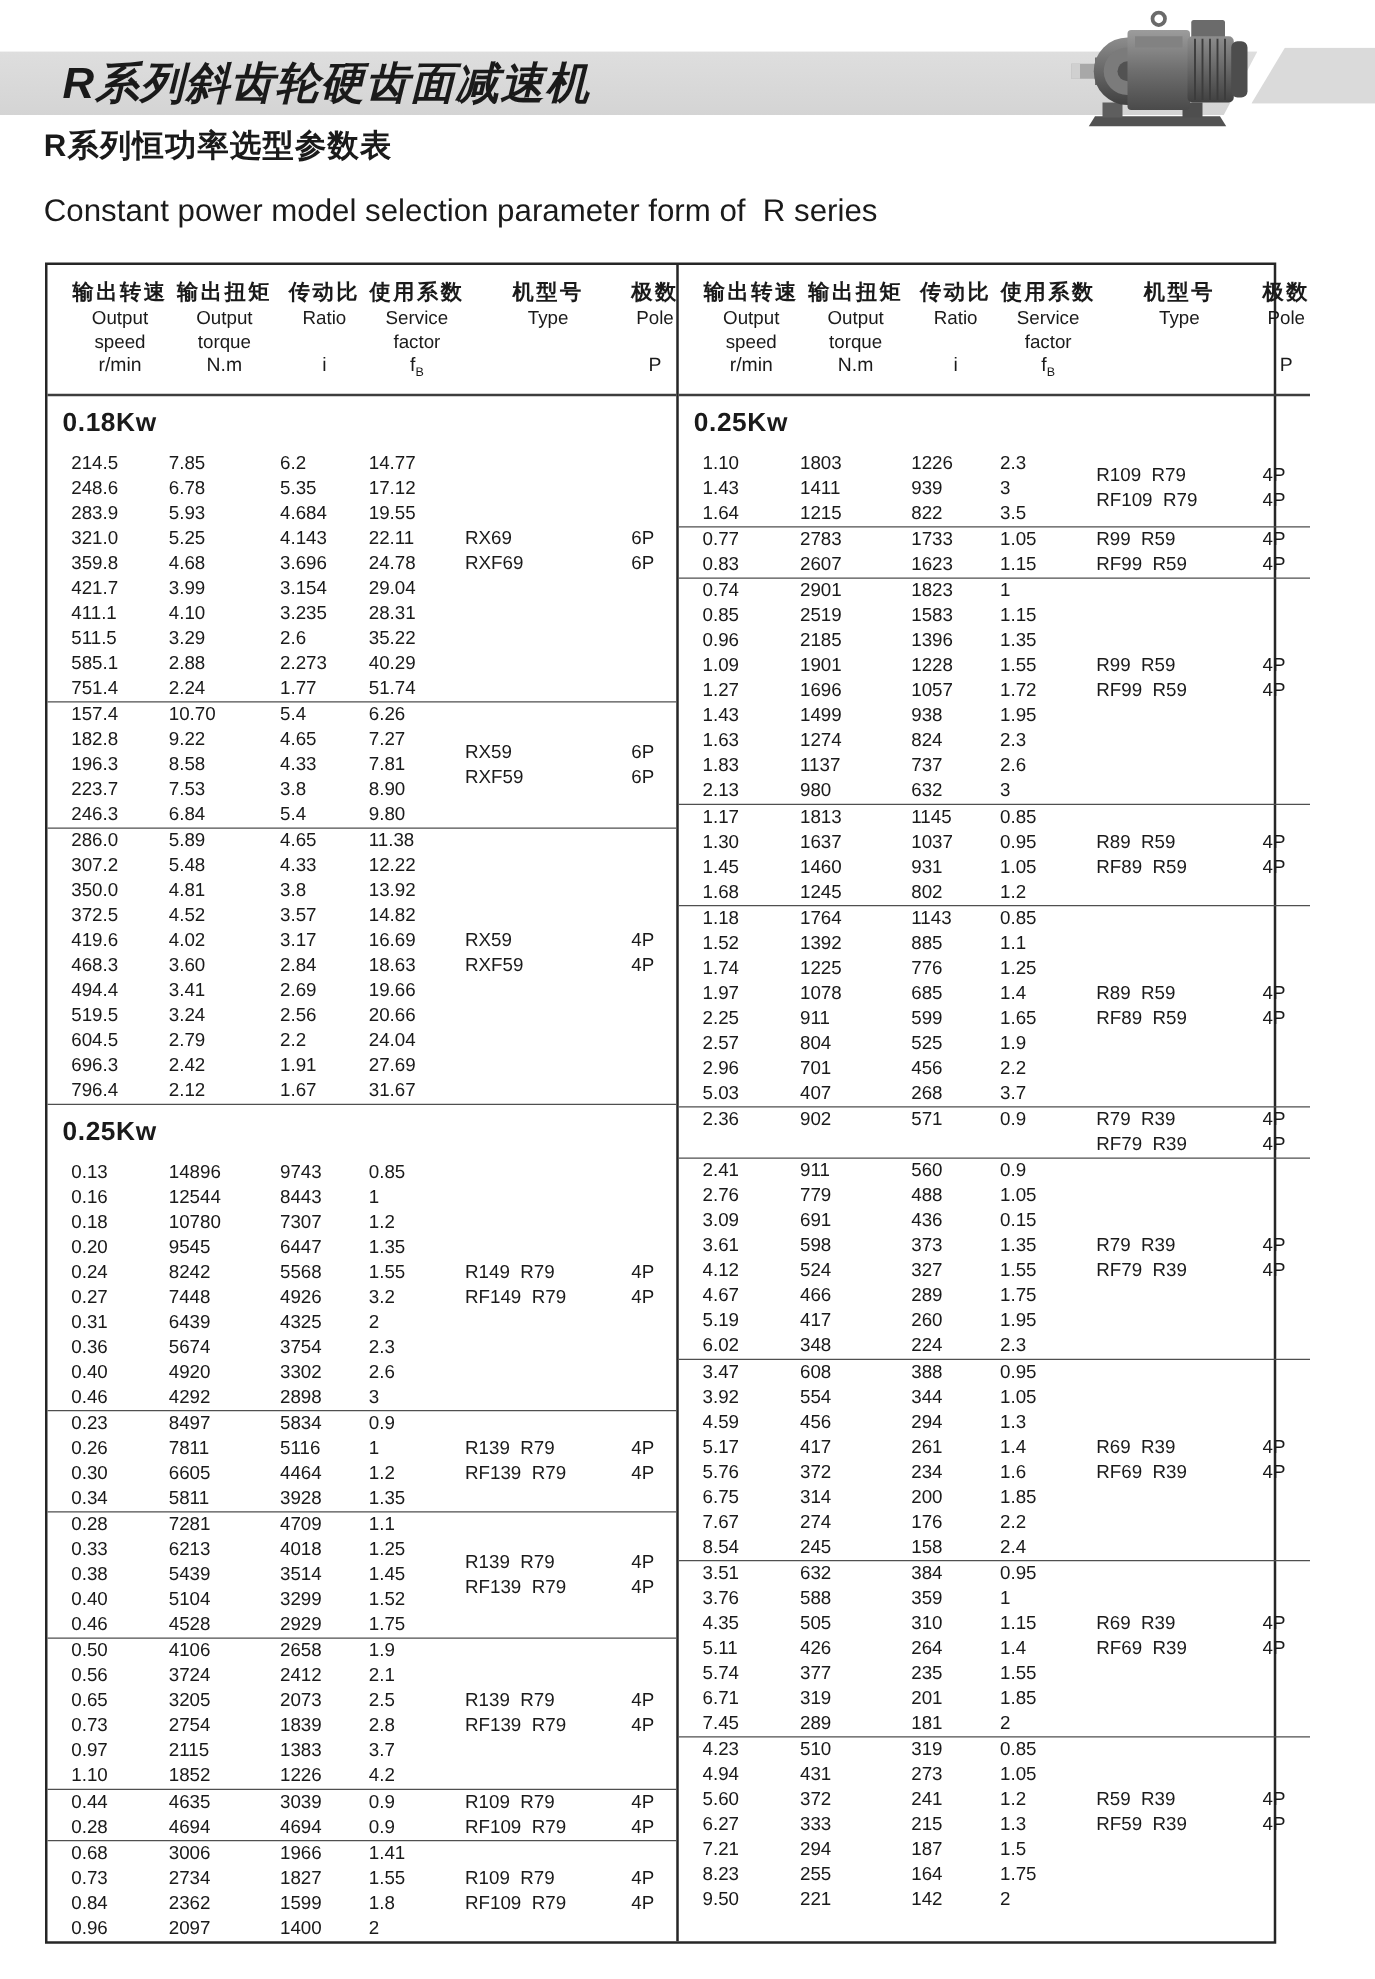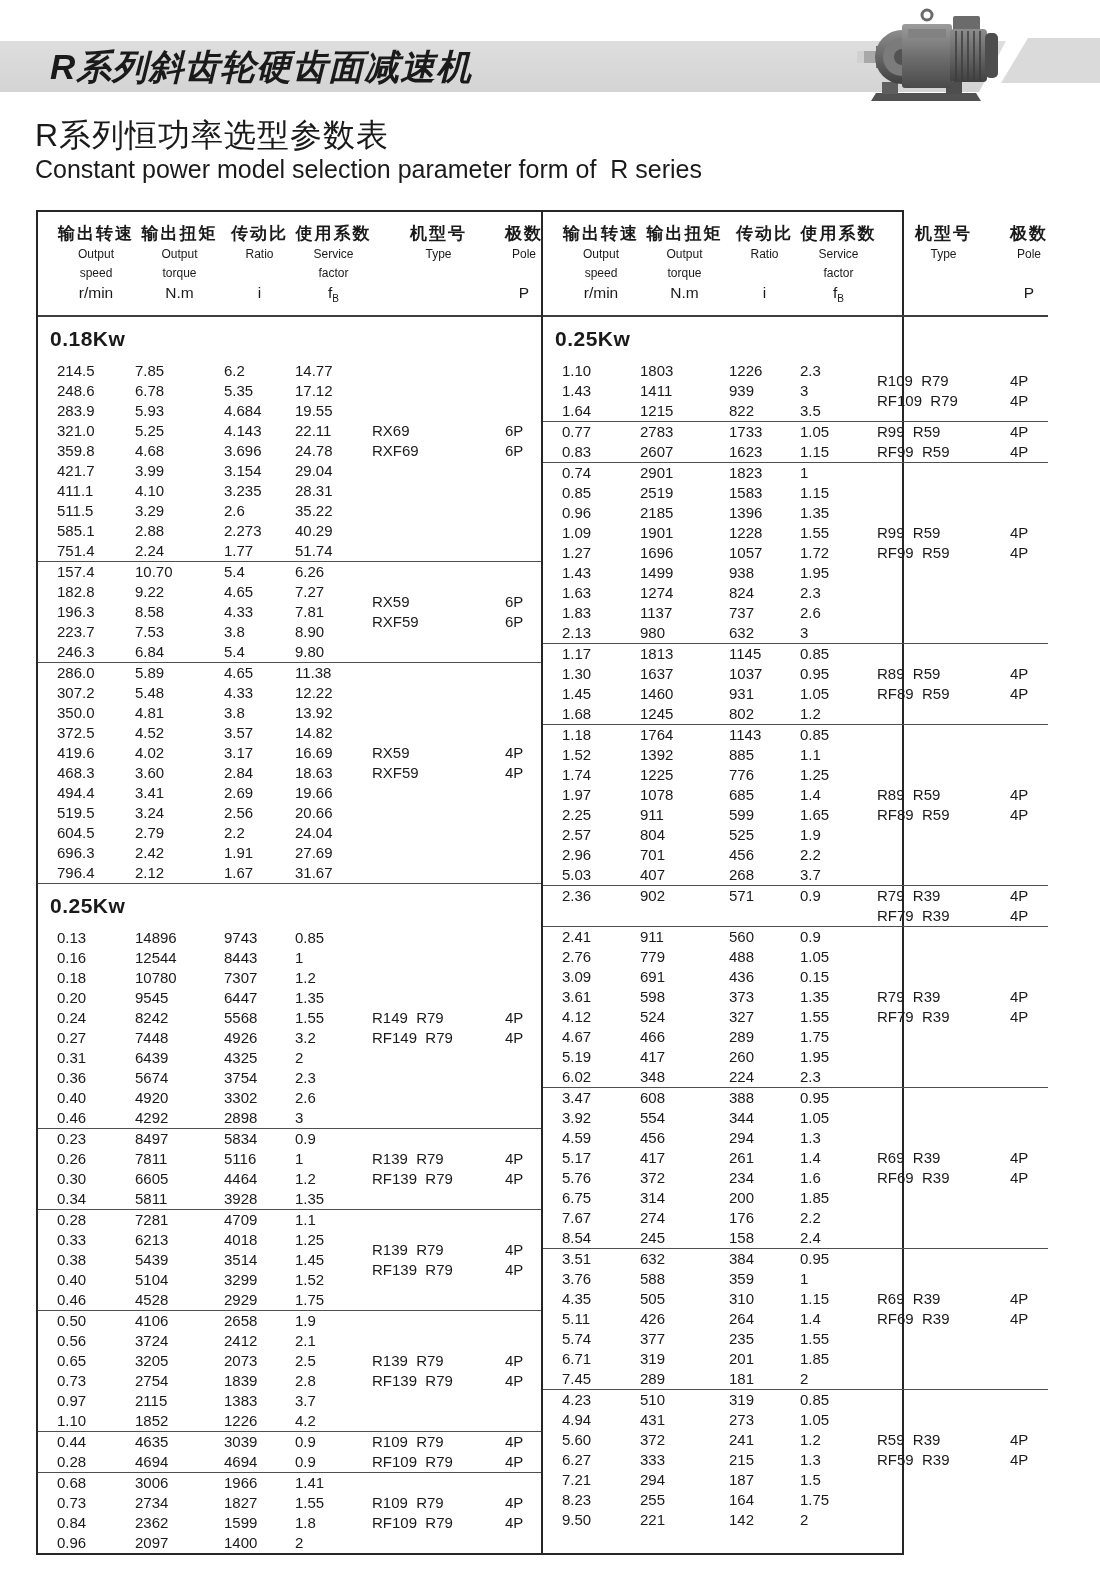--- a/index.html
+++ b/index.html
@@ -20,38 +20,38 @@
     clip-path:polygon(27px 0,100% 0,100% 100%,0 100%);
   }
   .band-title {
     position:absolute; left:10px; top:41px; height:51px; line-height:51px;
     font-size:35px; font-weight:bold; font-style:italic; letter-spacing:1px;
     white-space:nowrap;
     margin-left:40px;
   }
   .motor { position:absolute; left:856px; top:4px; }
   
-  .title-cn { position:absolute; left:35px; top:114px; font-size:32px; font-weight:normal; letter-spacing:1px; }
+  .title-cn { position:absolute; left:35px; top:100px; font-size:25px; font-weight:bold; letter-spacing:1px; }
   .title-en { position:absolute; left:35px; top:155px; font-size:25px; white-space:pre; }
   
   .table-wrap {
-    position:absolute; left:36px; top:210px; width:868px;
+    position:absolute; left:36px; top:210px; width:985px;
     border:2px solid #262626; box-sizing:border-box;
     display:flex; align-items:stretch;
   }
   .panel { box-sizing:border-box; }
   .panel.left  { width:505px; border-right:2px solid #262626; }
   .panel.right { flex:1; }
   .col-headers {
     display:grid; grid-template-columns:78px 89px 71px 77px 133px 38px;
     padding:10px 0 6px 19px; border-bottom:2px solid #3d3d3d;
   }
   .col-head { display:flex; flex-direction:column; align-items:center; }
   .ch-cn  { font-size:17px; font-weight:bold; letter-spacing:2px; line-height:23px; white-space:nowrap; }
-  .ch-en  { font-size:12px; line-height:19px; min-height:19px; white-space:nowrap; }
+  .ch-en  { font-size:15px; line-height:19px; min-height:19px; white-space:nowrap; }
   .ch-unit{ font-size:15.5px; line-height:20px; min-height:20px; white-space:nowrap; }
   .ch-unit sub { font-size:10px; }
   .section-title {
     height:44px; line-height:44px; padding-left:12px;
     font-size:21px; font-weight:bold; letter-spacing:0.5px;
   }
   .bordered { border-top:1.5px solid #4f4f4f; }
   .block { position:relative; }
   .row {
     display:grid; grid-template-columns:78px 89px 71px 77px 133px 38px;

